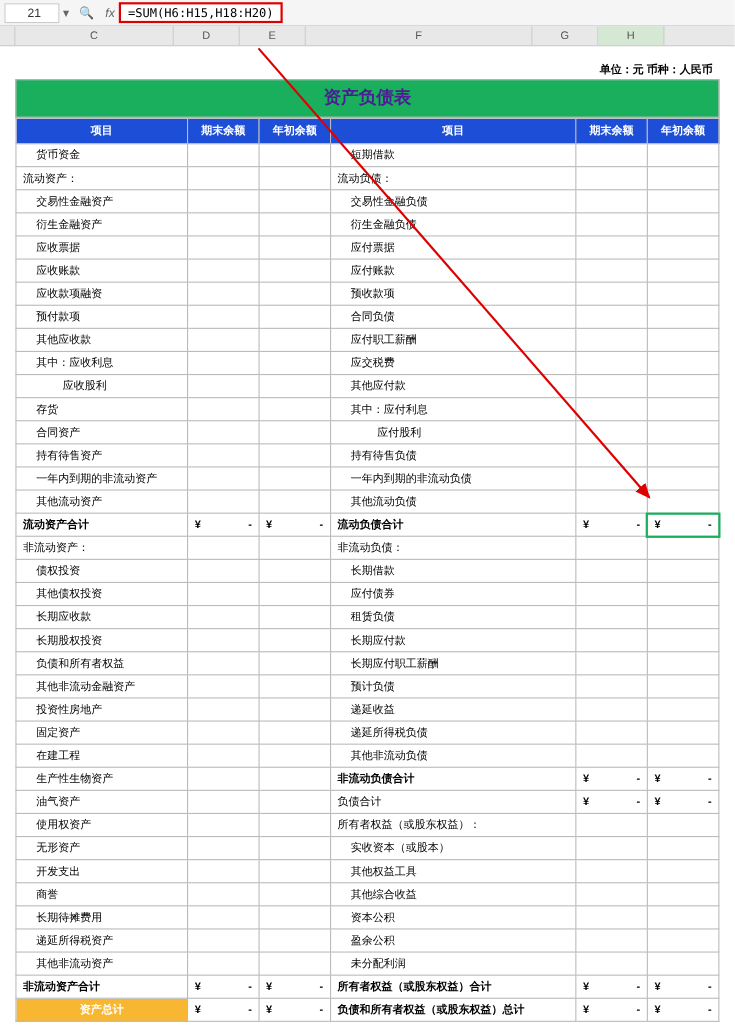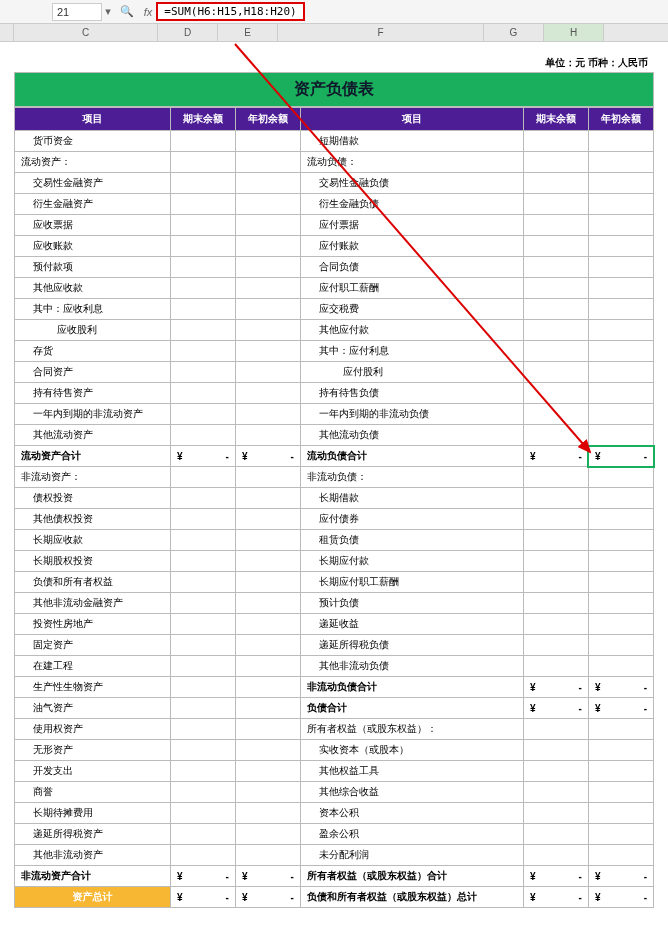--- a/index.html
+++ b/index.html
@@ -1,42 +1,42 @@
 <!DOCTYPE html>
 <html><head>
   <meta charset="utf-8">
   <style>
     * { margin: 0; padding: 0; box-sizing: border-box; }
     body { font-family: "Microsoft YaHei", sans-serif; font-size: 11px; background: #fff; width: 668px; }
     
     .toolbar { height: 24px; display: flex; align-items: center; background: #f5f5f5; border-bottom: 1px solid #ccc; padding: 0 4px; }
-    .cell-ref { width: 50px; font-size: 11px; color: #333; padding: 2px 4px; border: 1px solid #ccc; background: #fff; margin-left: 48px; }
+    .cell-ref { width: 50px; font-size: 11px; color: #333; padding: 2px 20px; border: 1px solid #ccc; background: #fff; }
     .cell-ref-dd { width: 12px; color: #666; text-align: center; }
     .zoom-icon { margin: 0 6px; color: #888; cursor: pointer; }
     .fx-label { font-style: italic; color: #666; margin: 15px 4px; }
     .formula-box { border: 2px solid #d00; padding: 1px 6px; background: #fff; font-family: monospace; font-size: 11px; position: relative; }
     
     .col-headers { display: flex; height: 18px; background: #e8e8e8; border-bottom: 1px solid #ccc; font-size: 10px; color: #555; }
     .col-header { border-right: 1px solid #ccc; text-align: center; line-height: 18px; }
     .ch-row { width: 14px; }
     .ch-c { width: 144px; }
     .ch-d { width: 60px; }
     .ch-e { width: 60px; }
     .ch-f { width: 206px; }
     .ch-g { width: 60px; }
     .ch-h { width: 60px; background: #d4e8d4; }
     
     .sheet-area { position: relative; padding: 10px 14px 20px 14px; }
     .unit-label { text-align: right; font-size: 10px; padding: 4px 6px 2px 0; font-weight: bold; }
     
-    .sheet-title { background: #1aaf5d; color: #0f172a; text-align: center; font-size: 16px; font-weight: bold; padding: 6px 16px; border: 1px solid #bbb; }
+    .sheet-title { background: #1aaf5d; color: #4c1d95; text-align: center; font-size: 16px; font-weight: bold; padding: 6px 16px; border: 1px solid #bbb; }
     
     table.sheet { width: 100%; border-collapse: collapse; }
     table.sheet td, table.sheet th { border: 1px solid #bbb; padding: 3px 6px; font-size: 10px; height: 18px; vertical-align: middle; }
-    table.sheet thead th { background: #4c1d95; color: #fff; font-weight: bold; text-align: center; padding: 4px; }
+    table.sheet thead th { background: #1d4ed8; color: #fff; font-weight: bold; text-align: center; padding: 4px; }
     
     .col-item-l { width: 144px; }
     .col-end-l { width: 60px; }
     .col-beg-l { width: 60px; }
     .col-item-r { width: 206px; }
     .col-end-r { width: 60px; }
     .col-beg-r { width: 60px; }
     
     .indent-1 { padding-left: 18px !important; }
     .indent-3 { padding-left: 42px !important; }
@@ -138,20 +138,28 @@
         </tr>
         <tr>
           <td class="col-item-l indent-1">应收账款</td>
           <td class="col-end-l val-cell"></td>
           <td class="col-beg-l val-cell"></td>
           <td class="col-item-r indent-1">应付账款</td>
           <td class="col-end-r val-cell"></td>
           <td class="col-beg-r val-cell"></td>
         </tr>
         <tr>
+          <td class="col-item-l indent-1">应收款项融资</td>
+          <td class="col-end-l val-cell"></td>
+          <td class="col-beg-l val-cell"></td>
+          <td class="col-item-r indent-1">预收款项</td>
+          <td class="col-end-r val-cell"></td>
+          <td class="col-beg-r val-cell"></td>
+        </tr>
+        <tr>
           <td class="col-item-l indent-1">预付款项</td>
           <td class="col-end-l val-cell"></td>
           <td class="col-beg-l val-cell"></td>
           <td class="col-item-r indent-1">合同负债</td>
           <td class="col-end-r val-cell"></td>
           <td class="col-beg-r val-cell"></td>
         </tr>
         <tr>
           <td class="col-item-l indent-1">其他应收款</td>
           <td class="col-end-l val-cell"></td>
@@ -309,21 +317,21 @@
           <td class="col-end-l val-cell"></td>
           <td class="col-beg-l val-cell"></td>
           <td class="col-item-r indent-0" style="font-weight: bold;">非流动负债合计</td>
           <td class="col-end-r val-cell" style="font-weight: bold;"><span>¥</span><span class="val-dash">-</span></td>
           <td class="col-beg-r val-cell" style="font-weight: bold;"><span>¥</span><span class="val-dash">-</span></td>
         </tr>
         <tr>
           <td class="col-item-l indent-1">油气资产</td>
           <td class="col-end-l val-cell"></td>
           <td class="col-beg-l val-cell"></td>
-          <td class="col-item-r indent-0" style="font-weight: bold; margin-left: 27px;">负债合计</td>
+          <td class="col-item-r indent-0" style="font-weight: normal; margin-left: 27px;">负债合计</td>
           <td class="col-end-r val-cell" style="font-weight: bold;"><span>¥</span><span class="val-dash">-</span></td>
           <td class="col-beg-r val-cell" style="font-weight: bold;"><span>¥</span><span class="val-dash">-</span></td>
         </tr>
         <tr>
           <td class="col-item-l indent-1">使用权资产</td>
           <td class="col-end-l val-cell"></td>
           <td class="col-beg-l val-cell"></td>
           <td class="col-item-r indent-0">所有者权益（或股东权益）：</td>
           <td class="col-end-r val-cell"></td>
           <td class="col-beg-r val-cell"></td>

